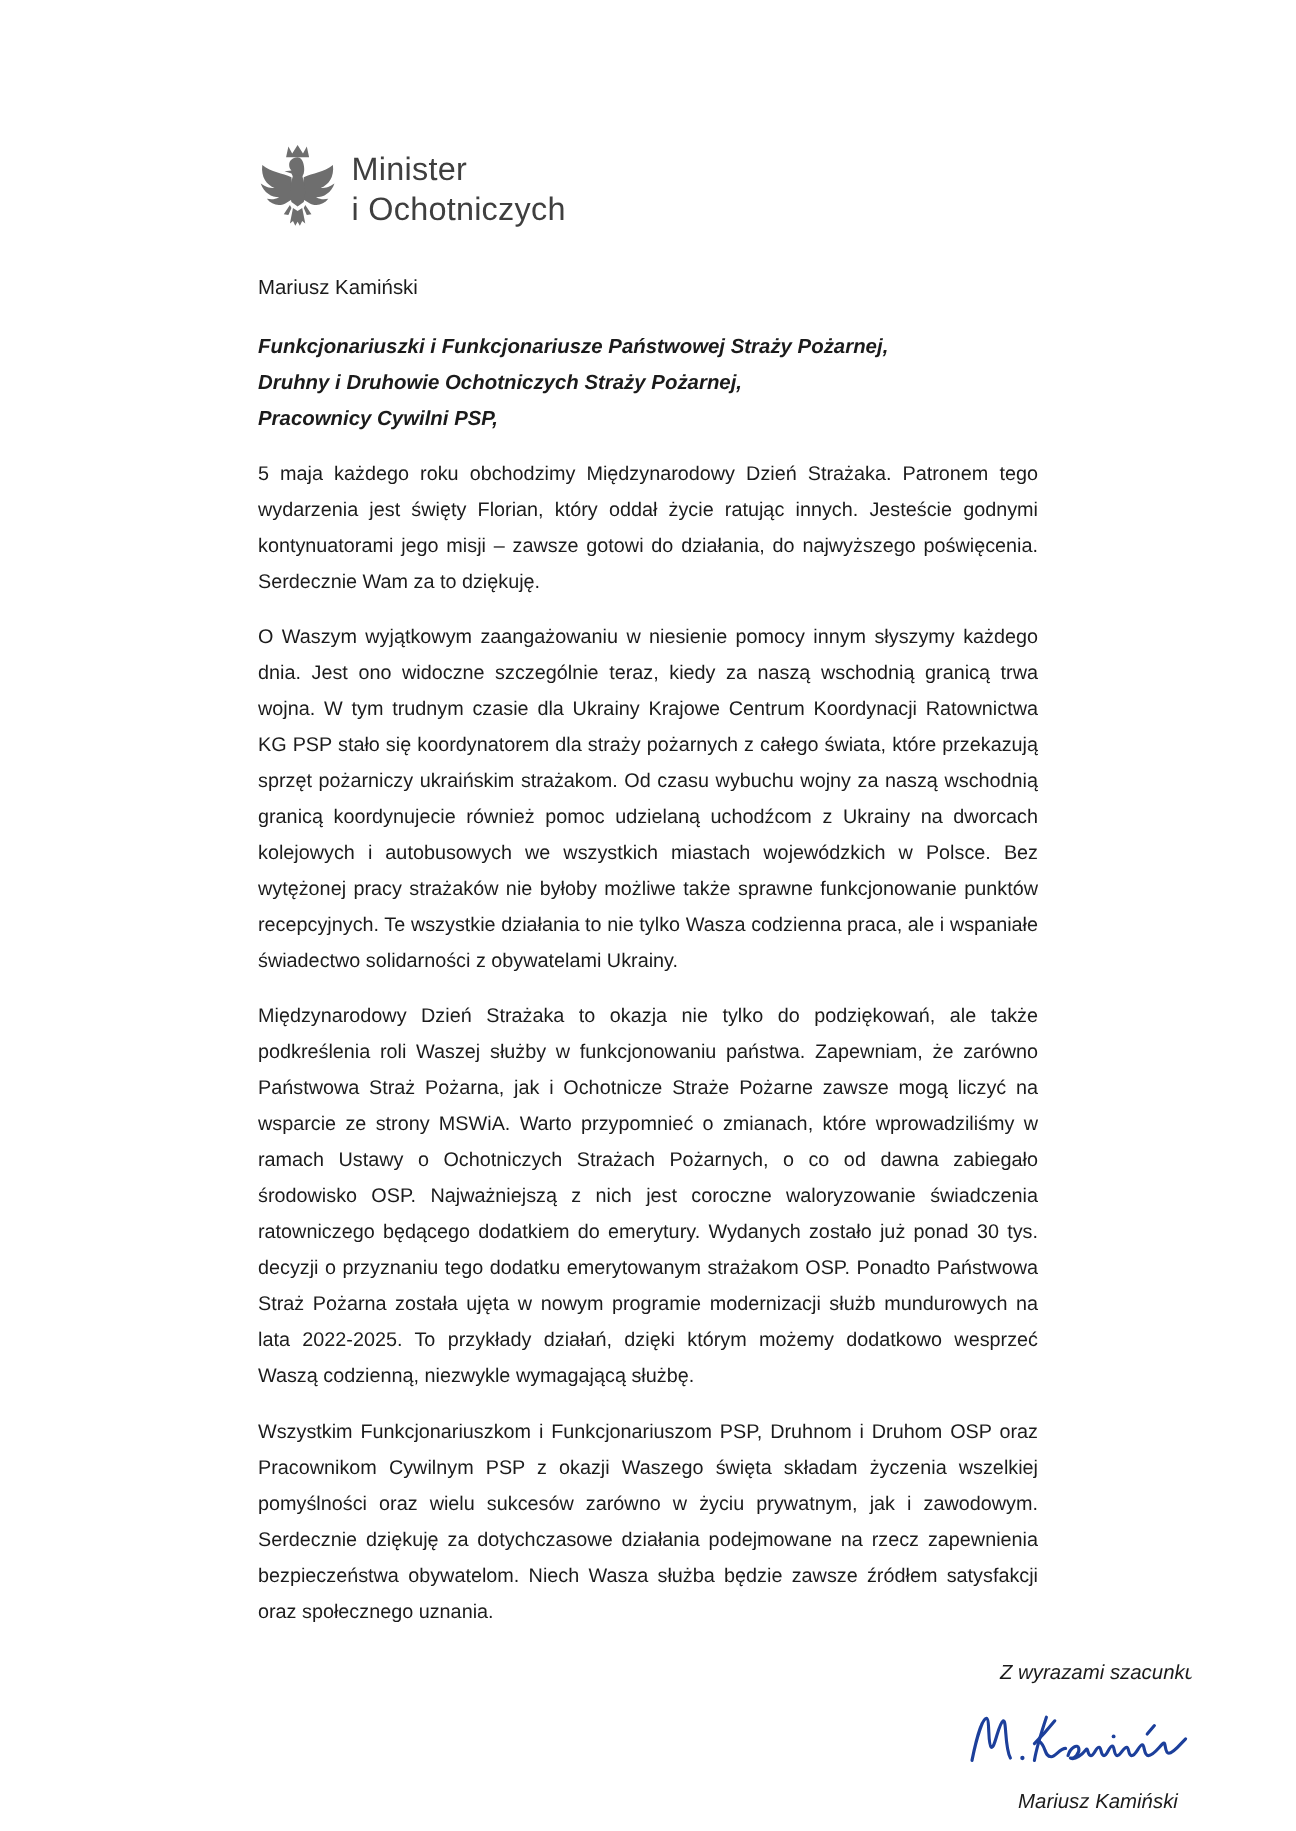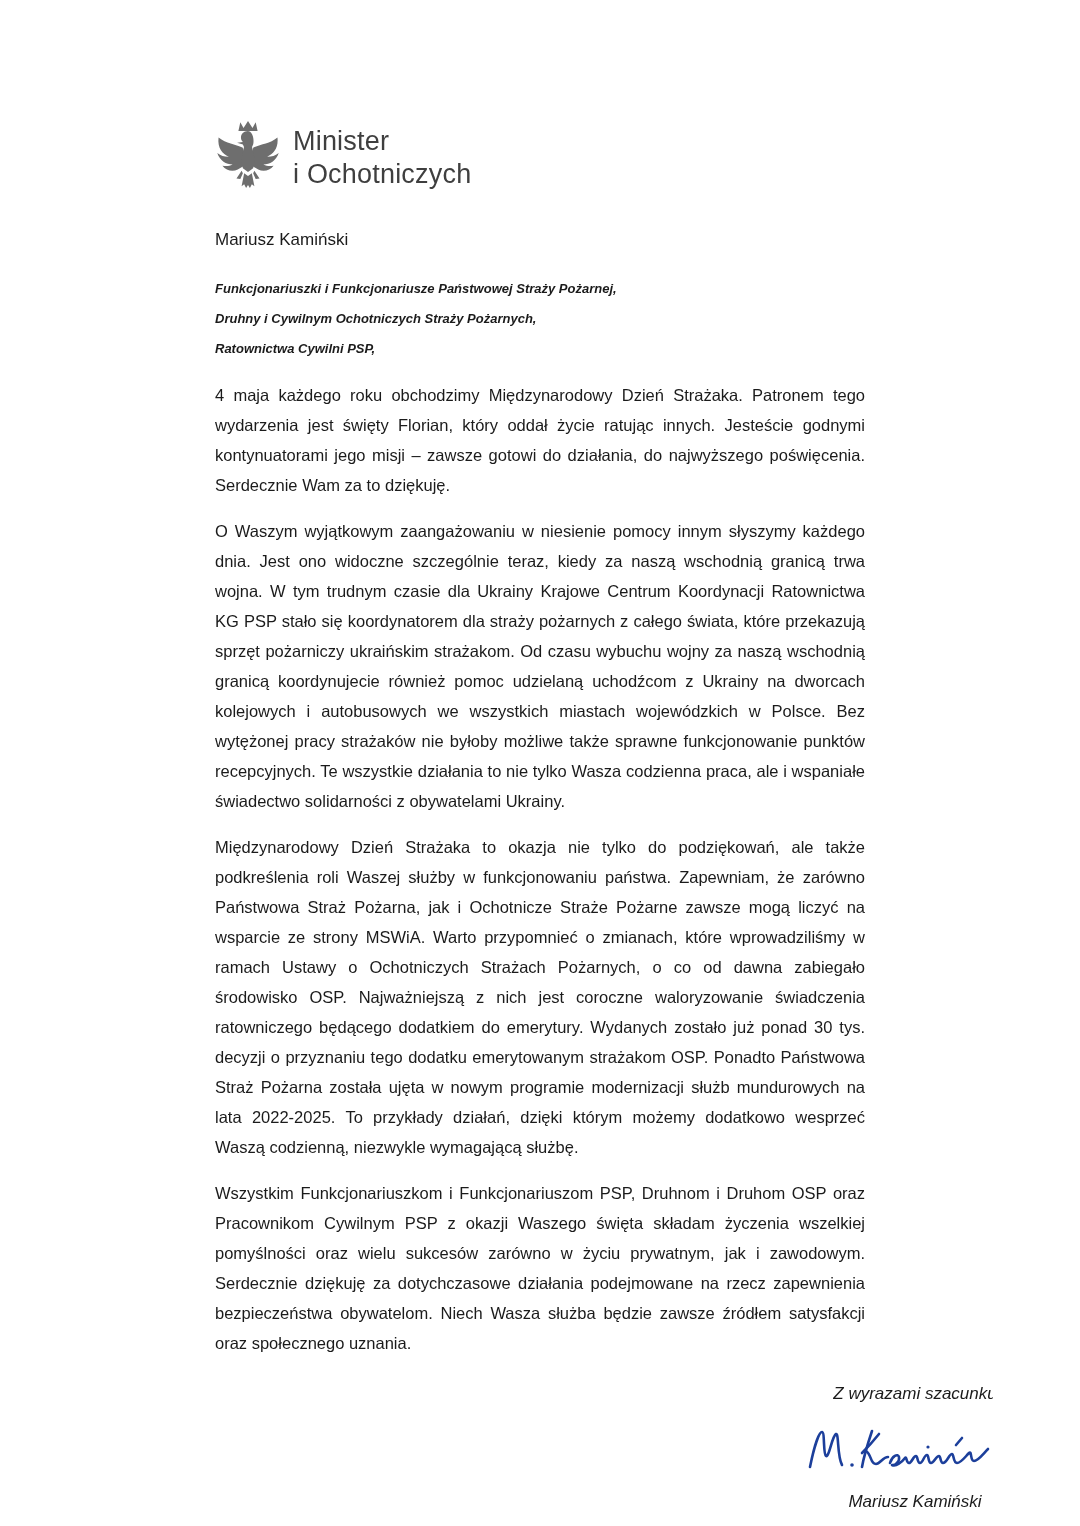--- a/index.html
+++ b/index.html
@@ -26,21 +26,21 @@
     font-size: 27px;
     line-height: 33px;
     color: #3f3f3f;
     letter-spacing: 0.2px;
   }
   .sender {
     font-size: 17px;
     margin: 0 0 24px 0;
   }
   .salutation {
-    font-size: 13px;
+    font-size: 17px;
     line-height: 30px;
     font-weight: bold;
     font-style: italic;
     margin: 12px 0 16px 0;
   }
   .body-par {
     font-size: 16.5px;
     line-height: 30px;
     text-align: justify;
     margin: 0 0 16px 0;
@@ -90,25 +90,25 @@
     <div class="ministry">
       <div>Minister</div>
       <div>i Ochotniczych</div>
     </div>
   </header>
 
   <div class="sender">Mariusz Kamiński</div>
 
   <div class="salutation">
     <div>Funkcjonariuszki i Funkcjonariusze Państwowej Straży Pożarnej,</div>
-    <div>Druhny i Cywilnym Ochotniczych Straży Pożarnych,</div>
-    <div>Ratownictwa Cywilni PSP,</div>
+    <div>Druhny i Druhowie Ochotniczych Straży Pożarnej,</div>
+    <div>Pracownicy Cywilni PSP,</div>
   </div>
 
-  <p class="body-par">4 maja każdego roku obchodzimy Międzynarodowy Dzień Strażaka. Patronem tego wydarzenia jest święty Florian, który oddał życie ratując innych. Jesteście godnymi kontynuatorami jego misji – zawsze gotowi do działania, do najwyższego poświęcenia. Serdecznie Wam za to dziękuję.</p>
+  <p class="body-par">5 maja każdego roku obchodzimy Międzynarodowy Dzień Strażaka. Patronem tego wydarzenia jest święty Florian, który oddał życie ratując innych. Jesteście godnymi kontynuatorami jego misji – zawsze gotowi do działania, do najwyższego poświęcenia. Serdecznie Wam za to dziękuję.</p>
   <p class="body-par">O Waszym wyjątkowym zaangażowaniu w niesienie pomocy innym słyszymy każdego dnia. Jest ono widoczne szczególnie teraz, kiedy za naszą wschodnią granicą trwa wojna. W tym trudnym czasie dla Ukrainy Krajowe Centrum Koordynacji Ratownictwa KG PSP stało się koordynatorem dla straży pożarnych z całego świata, które przekazują sprzęt pożarniczy ukraińskim strażakom. Od czasu wybuchu wojny za naszą wschodnią granicą koordynujecie również pomoc udzielaną uchodźcom z Ukrainy na dworcach kolejowych i autobusowych we wszystkich miastach wojewódzkich w Polsce. Bez wytężonej pracy strażaków nie byłoby możliwe także sprawne funkcjonowanie punktów recepcyjnych. Te wszystkie działania to nie tylko Wasza codzienna praca, ale i wspaniałe świadectwo solidarności z obywatelami Ukrainy.</p>
   <p class="body-par">Międzynarodowy Dzień Strażaka to okazja nie tylko do podziękowań, ale także podkreślenia roli Waszej służby w funkcjonowaniu państwa. Zapewniam, że zarówno Państwowa Straż Pożarna, jak i Ochotnicze Straże Pożarne zawsze mogą liczyć na wsparcie ze strony MSWiA. Warto przypomnieć o zmianach, które wprowadziliśmy w ramach Ustawy o Ochotniczych Strażach Pożarnych, o co od dawna zabiegało środowisko OSP. Najważniejszą z nich jest coroczne waloryzowanie świadczenia ratowniczego będącego dodatkiem do emerytury. Wydanych zostało już ponad 30 tys. decyzji o przyznaniu tego dodatku emerytowanym strażakom OSP. Ponadto Państwowa Straż Pożarna została ujęta w nowym programie modernizacji służb mundurowych na lata 2022-2025. To przykłady działań, dzięki którym możemy dodatkowo wesprzeć Waszą codzienną, niezwykle wymagającą służbę.</p>
   <p class="body-par">Wszystkim Funkcjonariuszkom i Funkcjonariuszom PSP, Druhnom i Druhom OSP oraz Pracownikom Cywilnym PSP z okazji Waszego święta składam życzenia wszelkiej pomyślności oraz wielu sukcesów zarówno w życiu prywatnym, jak i zawodowym. Serdecznie dziękuję za dotychczasowe działania podejmowane na rzecz zapewnienia bezpieczeństwa obywatelom. Niech Wasza służba będzie zawsze źródłem satysfakcji oraz społecznego uznania.</p>
 
   <div class="closing">
     <div class="valediction">Z wyrazami szacunku</div>
     <div class="signature-wrap" aria-label="M. Kamiński">
       <svg viewBox="0 0 230 60" width="230" height="60" aria-hidden="true">
         <g fill="none" stroke="#1c3f9b" stroke-width="2.6" stroke-linecap="round" stroke-linejoin="round">
           <path d="M10 46 C14 26 19 11 22 11 C25 11 23 33 26 35 C29 37 32 15 36 13 C39 12 37 35 42 44"></path>

